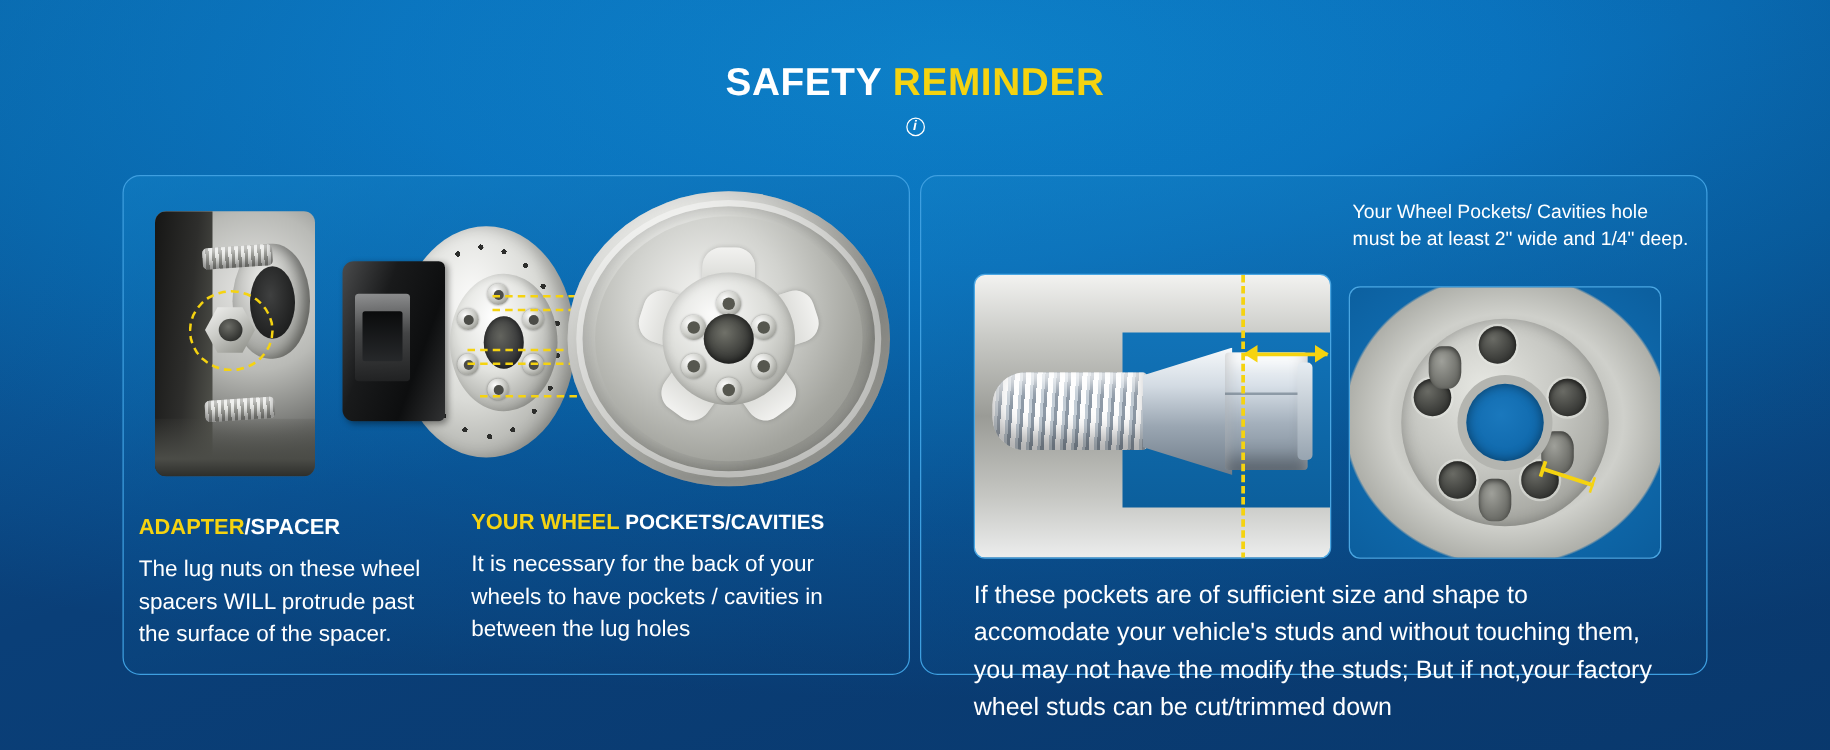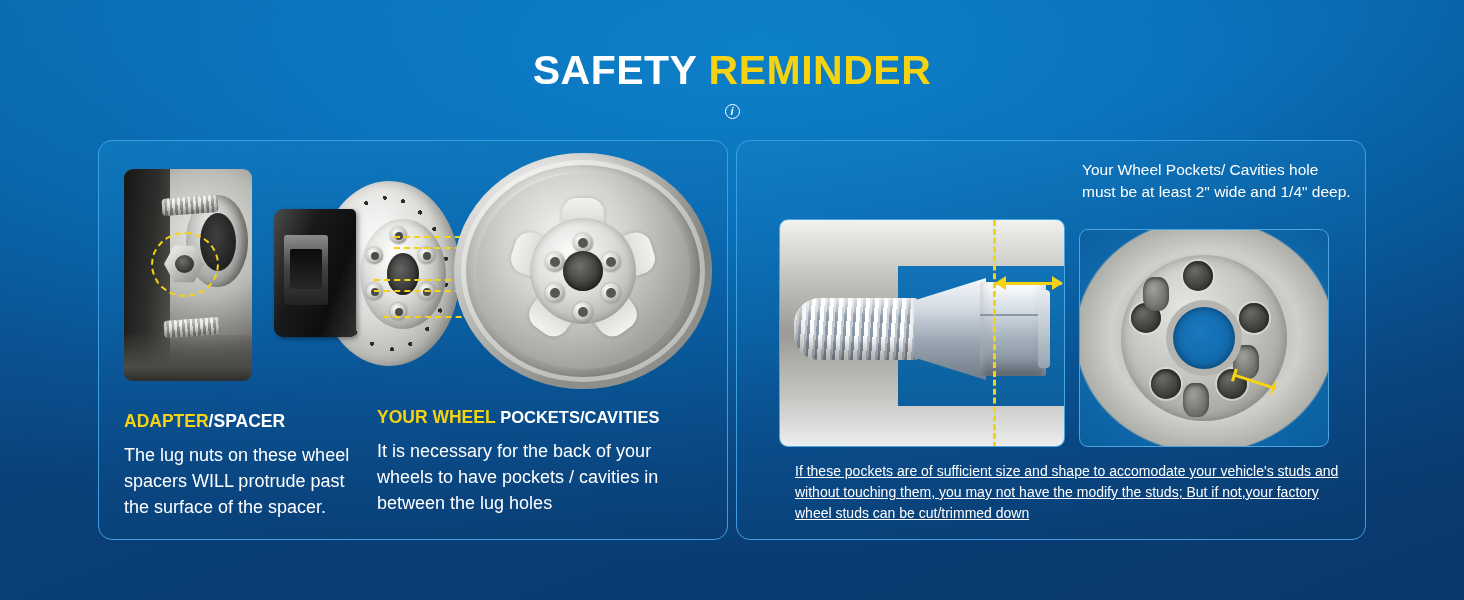--- a/index.html
+++ b/index.html
@@ -16,21 +16,21 @@
   }
   #bg:after{
     content:""; position:absolute; inset:0;
     background:linear-gradient(160deg, rgba(13,128,200,0.35) 0%, rgba(10,63,120,0) 45%, rgba(8,48,95,0.45) 100%);
   }
 
   
   .header { position:absolute; top:0; left:0; width:1464px; text-align:center; }
   .title {
     margin-top:50px;
-    font-size:41px; font-weight:bold; letter-spacing:0.5px;
+    font-size:31px; font-weight:bold; letter-spacing:0.5px;
     line-height:1;
   }
   .title .w { color:#ffffff; }
   .title .y { color:#f5d310; }
   .subtitle {
     margin-top:13px;
     font-size:15.5px; color:#ffffff; font-weight:400;
     display:flex; align-items:center; justify-content:center; gap:7px;
   }
   .info-icon {
@@ -217,21 +217,21 @@
     background:radial-gradient(circle at 35% 32%, #ffffff, #cfd0cb 48%, #7b7c75 100%);
     box-shadow:0 0 2px rgba(0,0,0,0.4);
   }
   .wheel-lug:after{
     content:""; position:absolute; left:5px; top:5px; width:10px; height:10px;
     border-radius:50%; background:#56574f;
   }
 
   
   .caption { position:absolute; }
-  #cap-1 { left:25px; top:272px; width:240px; }
+  #cap-1 { left:12px; top:272px; width:240px; }
   #cap-2 { left:278px; top:268px; width:330px; }
   .cap-head { font-size:17.5px; font-weight:bold; line-height:1; margin-bottom:11px; }
   .cap-head .y { color:#f5d310; }
   .cap-head .w { color:#ffffff; }
   #cap-2 .cap-head .w { font-size:16.5px; }
   .cap-body { color:#ffffff; font-size:18px; line-height:1.47; }
 
   
   .r-head {
     position:absolute; color:#ffffff; font-size:15.5px; line-height:1.42;
@@ -333,22 +333,22 @@
     position:absolute; left:152px; top:150px; width:44px; height:2.5px;
     background:#f5d310; transform:rotate(18deg);
   }
   .pk-measure:before, .pk-measure:after{
     content:""; position:absolute; top:-5px; width:2.5px; height:13px; background:#f5d310;
   }
   .pk-measure:before { left:0; }
   .pk-measure:after  { right:0; }
 
   .r-foot {
-    position:absolute; left:58px; top:320px; width:556px;
-    color:#ffffff; font-size:14px; line-height:1.5;text-decoration:underline;
+    position:absolute; left:42px; top:320px; width:556px;
+    color:#ffffff; font-size:20px; line-height:1.5;
   }
 </style>
 </head>
 <body>
 
 <div id="bg"></div>
 
 <div class="header">
   <div class="title">
     <span class="w">SAFETY</span><span> </span><span class="y">REMINDER</span>

